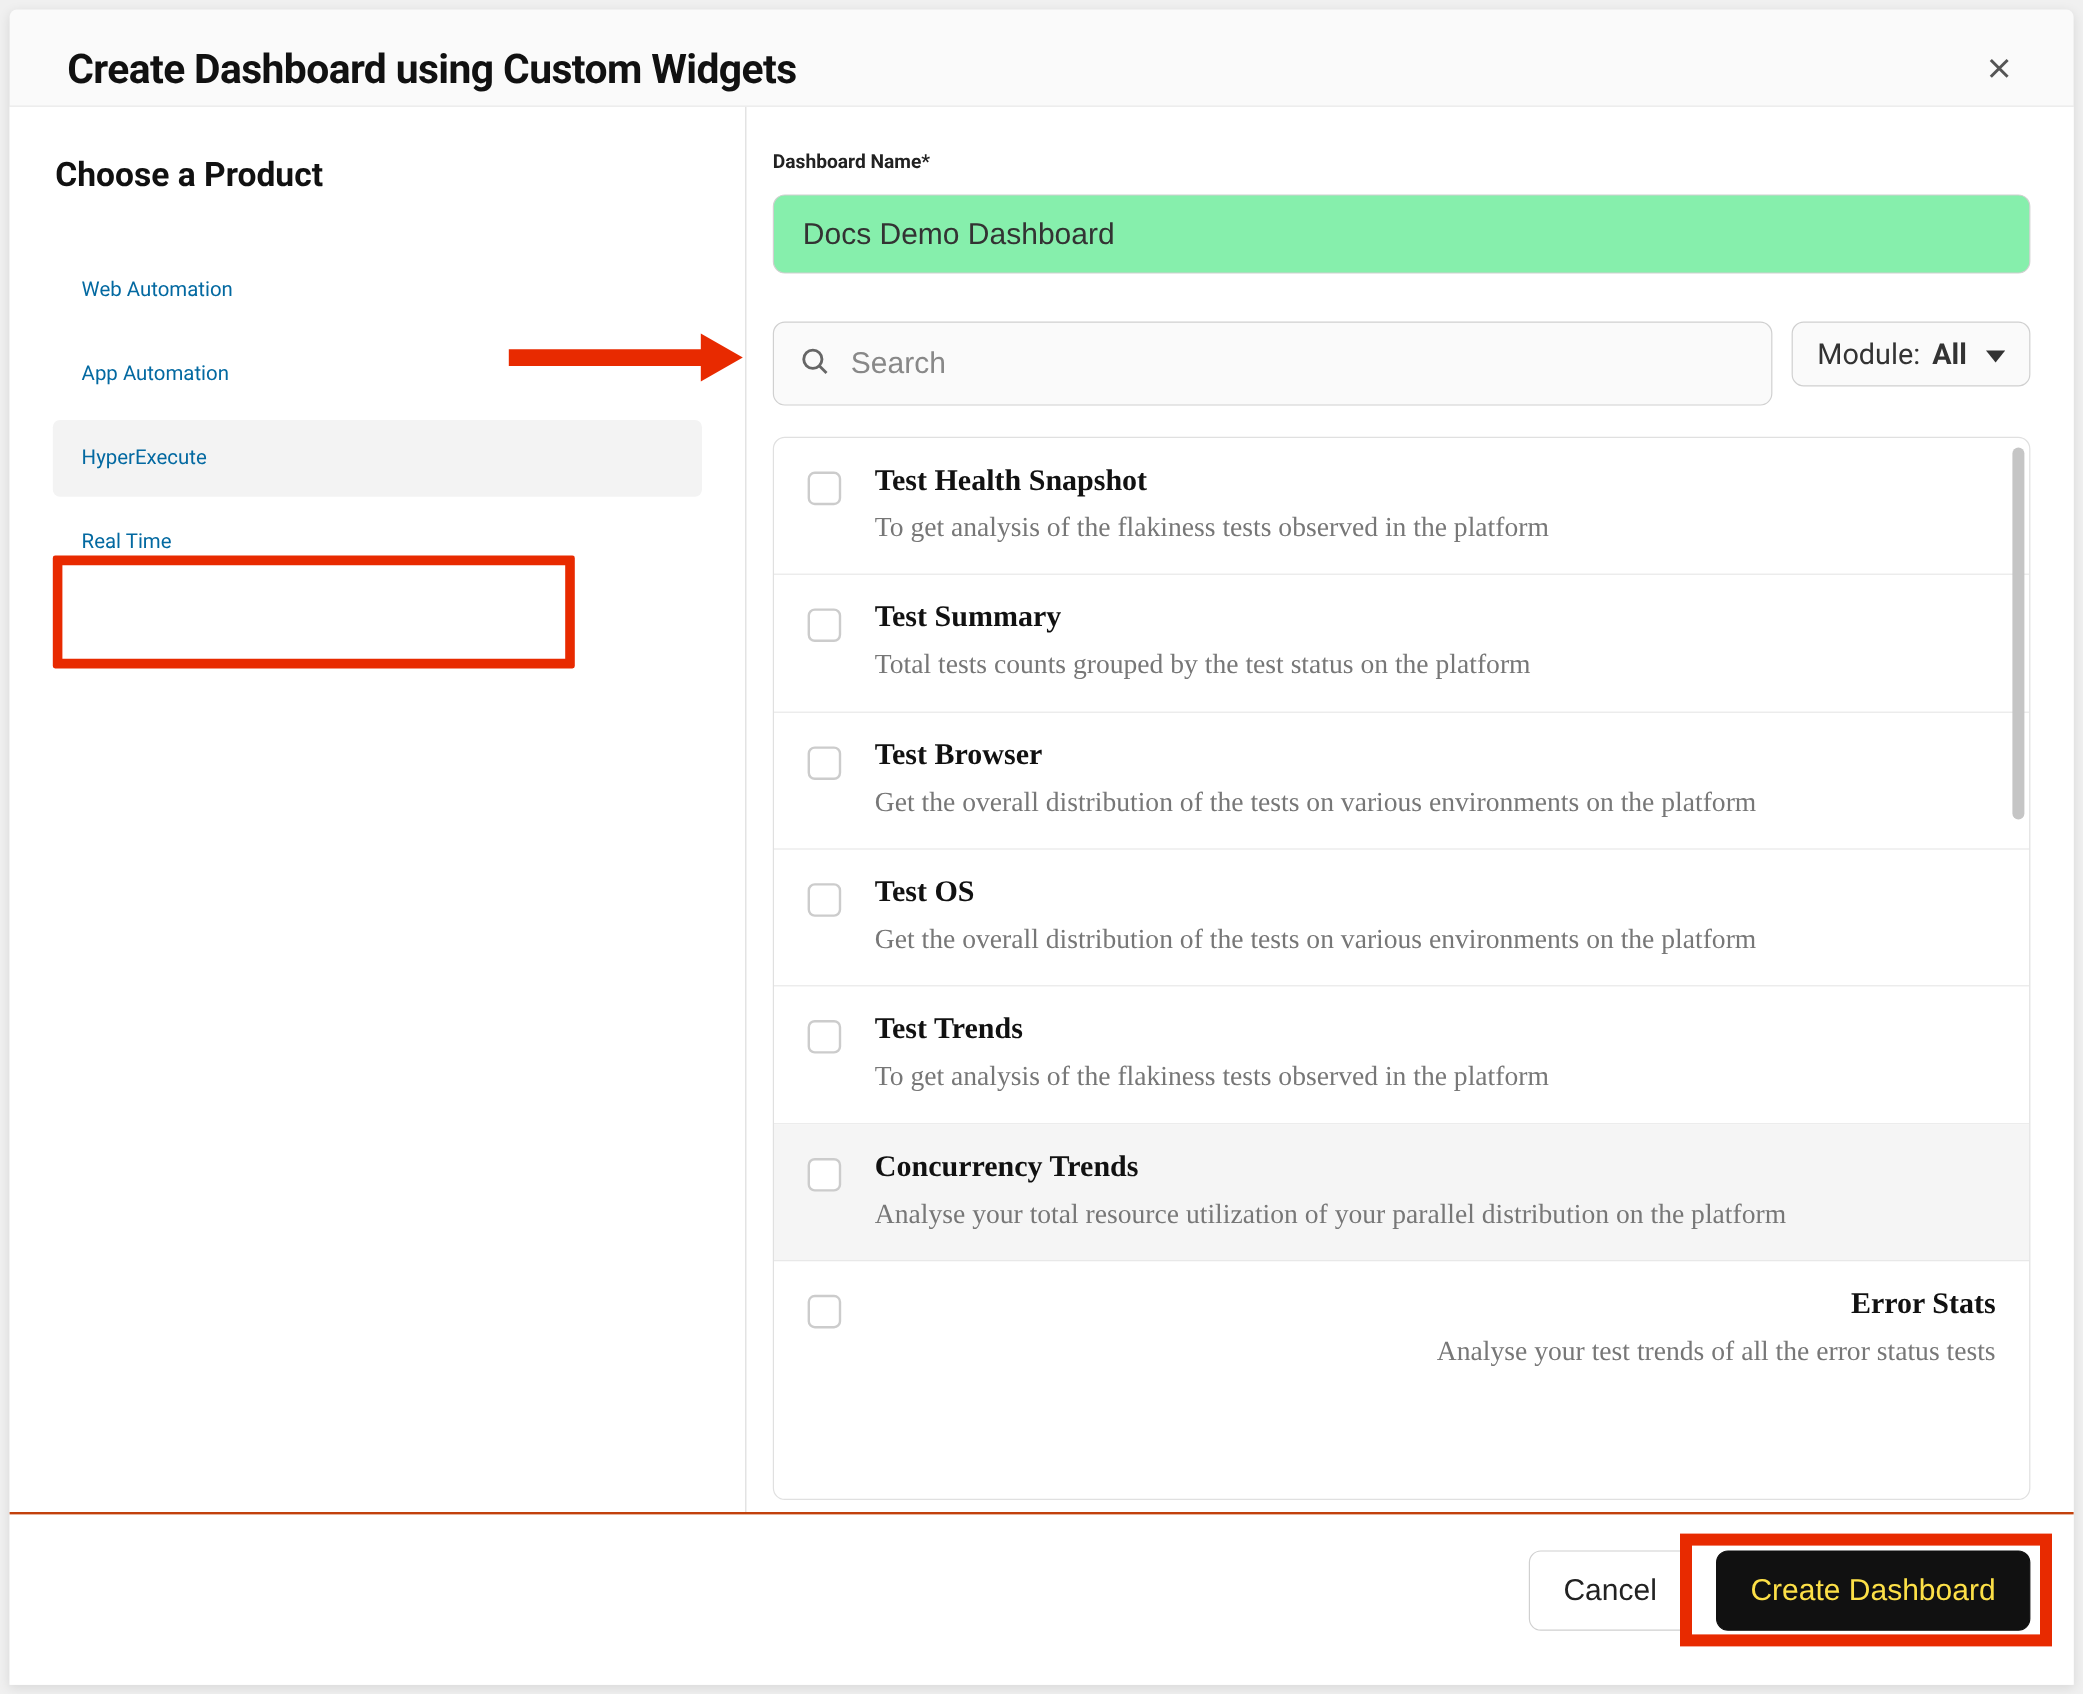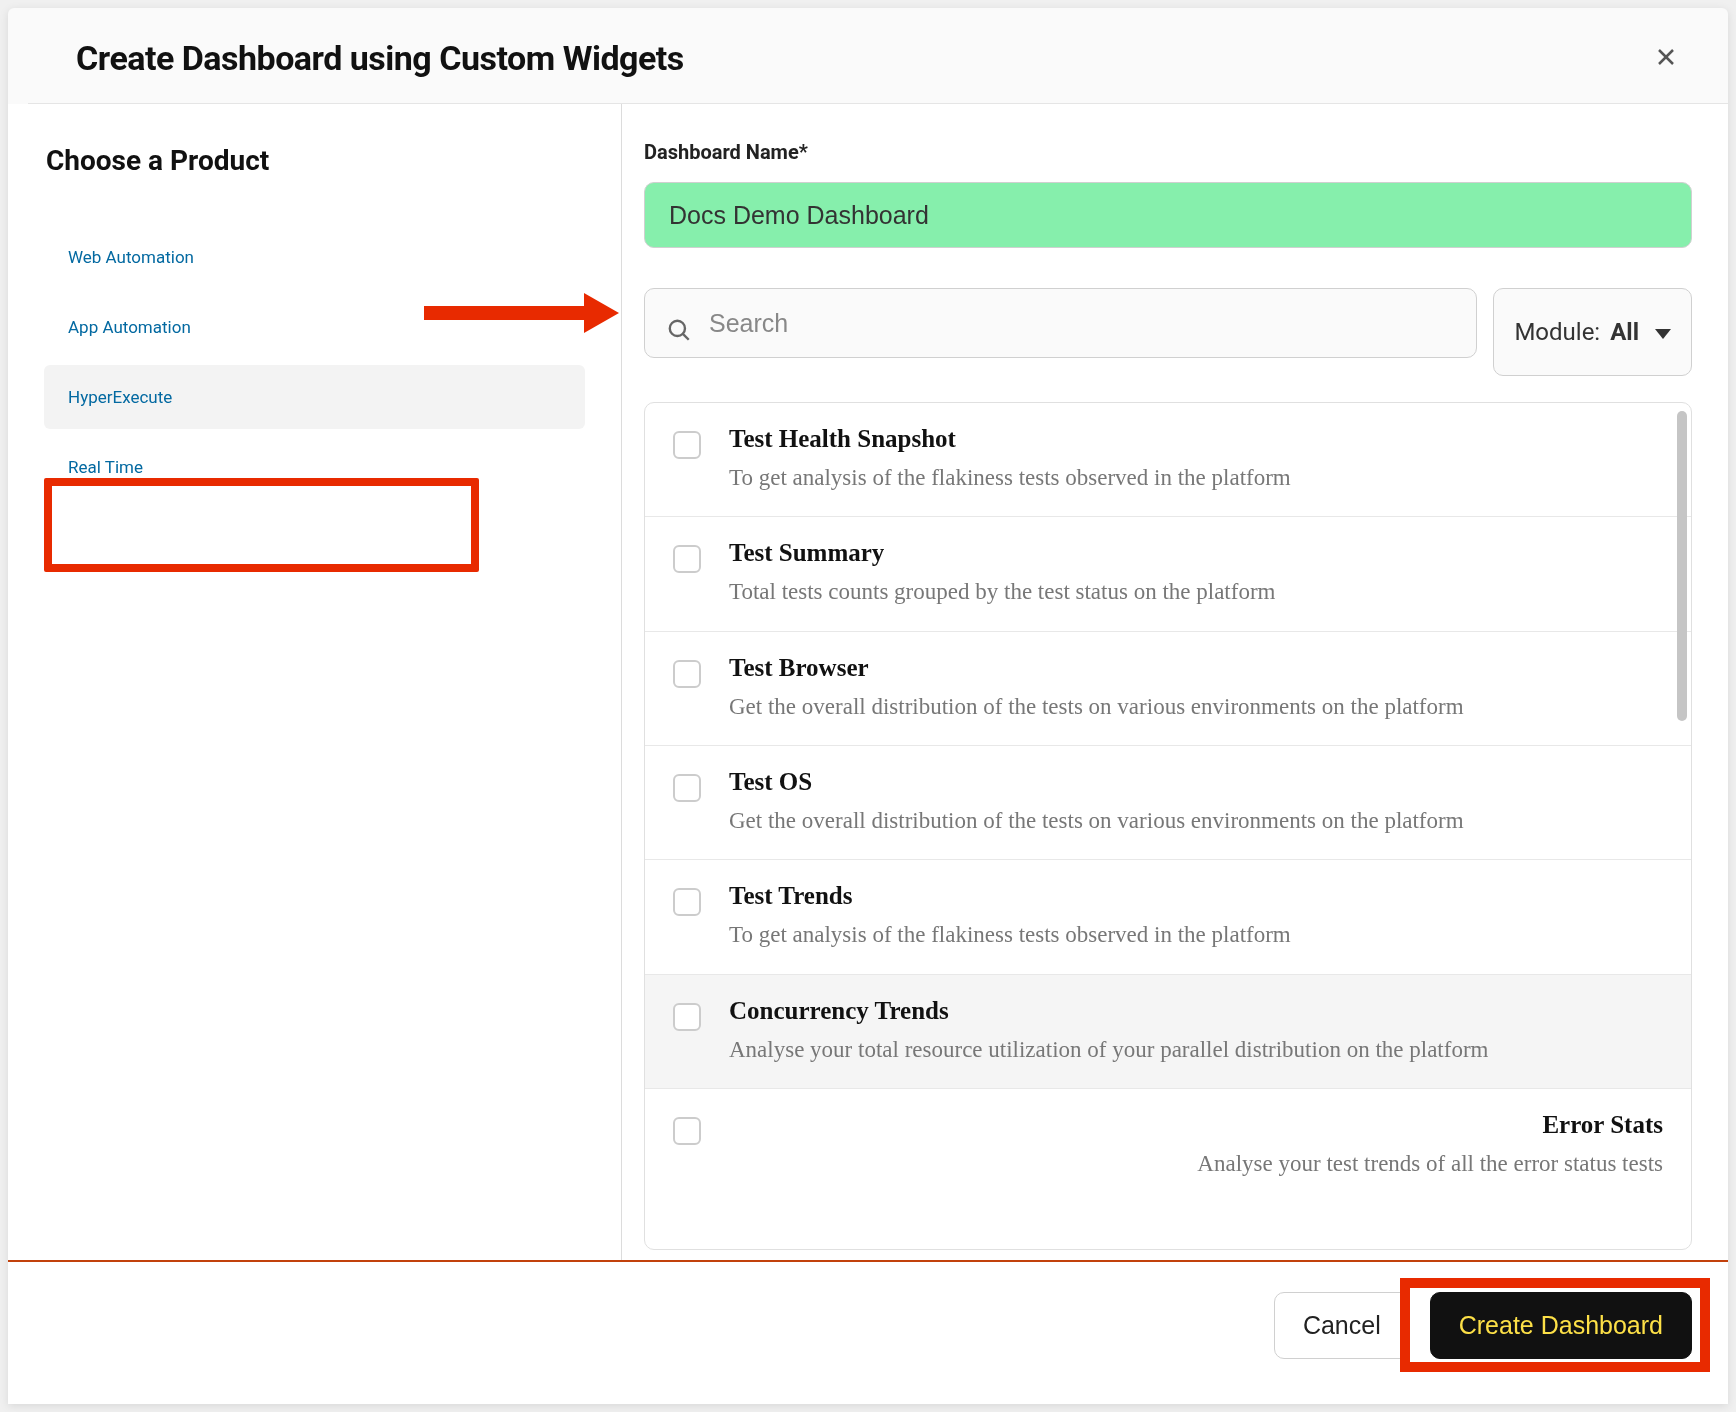--- a/index.html
+++ b/index.html
@@ -24,26 +24,25 @@
     .modal {
       background: #fafafa;
       border-radius: 6px 6px 0 0;
       width: 100%;
       height: 100%;
       display: flex;
       flex-direction: column;
       box-shadow: 0 2px 10px rgba(0,0,0,0.1);
     }
     .modal-header {
-      padding: 30px 40px 25px 48px;
+      padding: 30px 40px 10px 48px;
       display: flex;
       justify-content: space-between;
       align-items: center;
       border-bottom: 1px solid #e5e5e5;
-      margin-left: 20px;
     }
     .modal-title {
       font-size: 34px;
       font-weight: 700;
       color: #111;
       letter-spacing: -0.5px;
     }
     .close-btn {
       font-size: 32px;
       color: #555;
@@ -100,21 +99,21 @@
     }
     .main-panel {
       flex: 1;
       padding: 36px 36px 0 22px;
       display: flex;
       flex-direction: column;
       overflow: hidden;
       position: relative;
     }
     .field-label {
-      font-size: 20px;
+      font-size: 16px;
       font-weight: 700;
       color: #222;
       margin-bottom: 18px;
     }
     .text-input {
       width: 100%;
       height: 66px;
       border: 1px solid #d0d0d0;
       border-radius: 10px;
       padding: 0 24px;
@@ -146,21 +145,21 @@
       color: #888;
     }
     .search-icon {
       position: absolute;
       left: 22px;
       top: 50%;
       transform: translateY(-50%);
       color: #666;
     }
     .module-dropdown {
-      height: 88px;
+      height: 54px;
       border: 1px solid #d0d0d0;
       border-radius: 10px;
       padding: 0 20px;
       background: #fafafa;
       display: flex;
       align-items: center;
       gap: 10px;
       cursor: pointer;
       font-size: 24px;
       color: #333;

